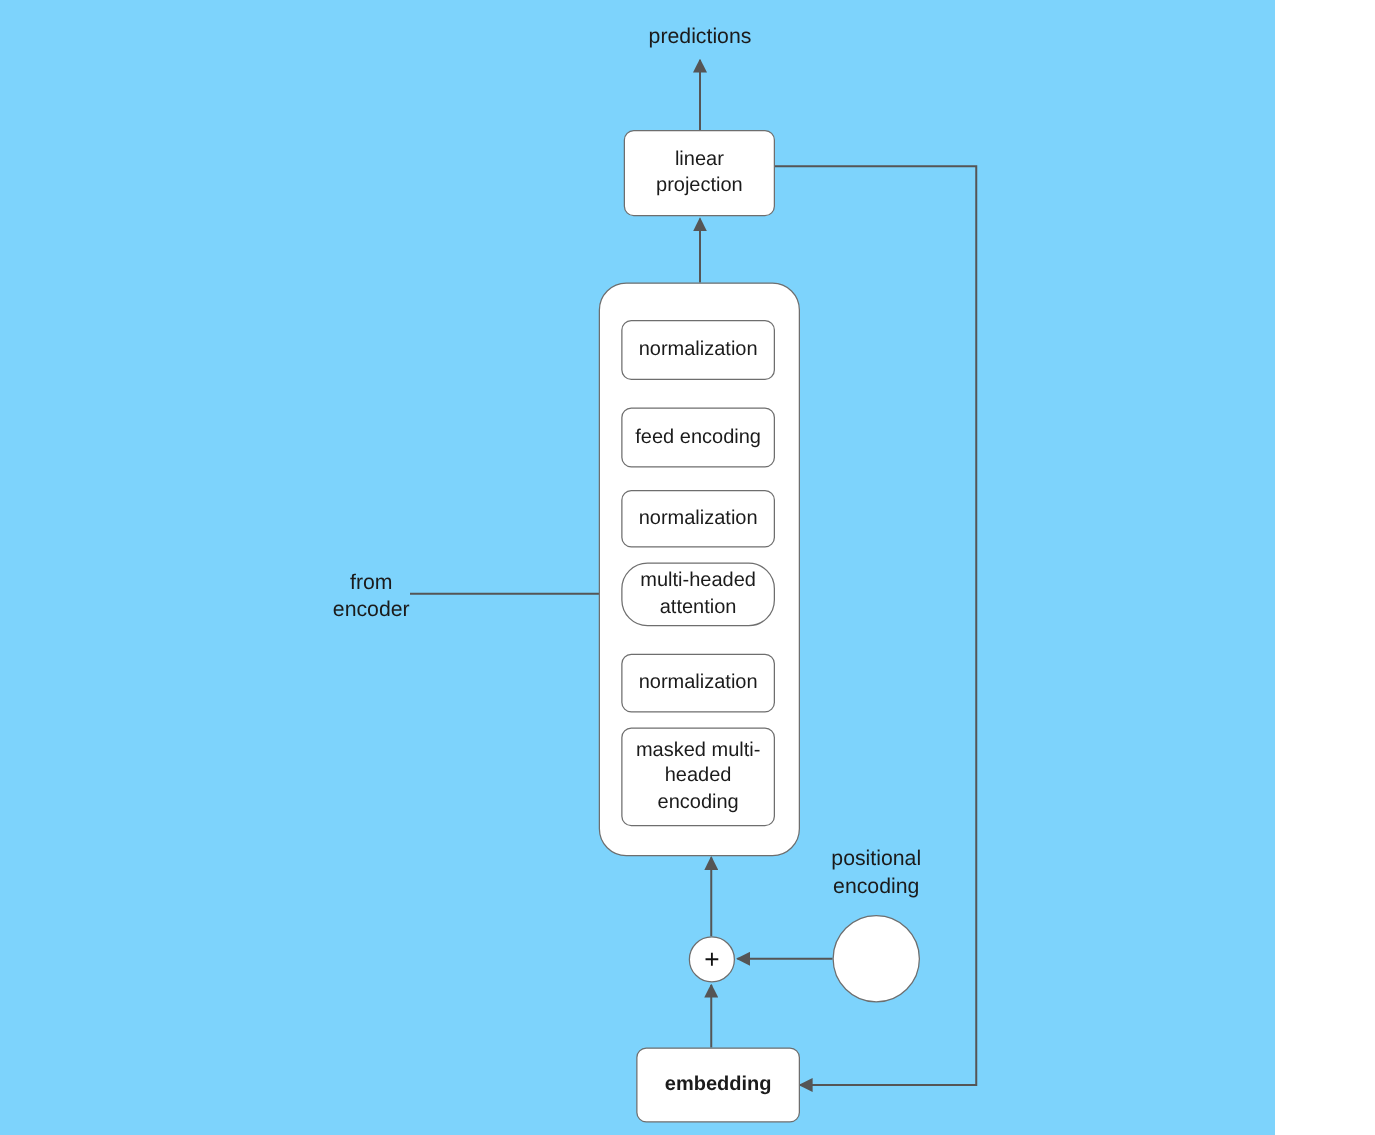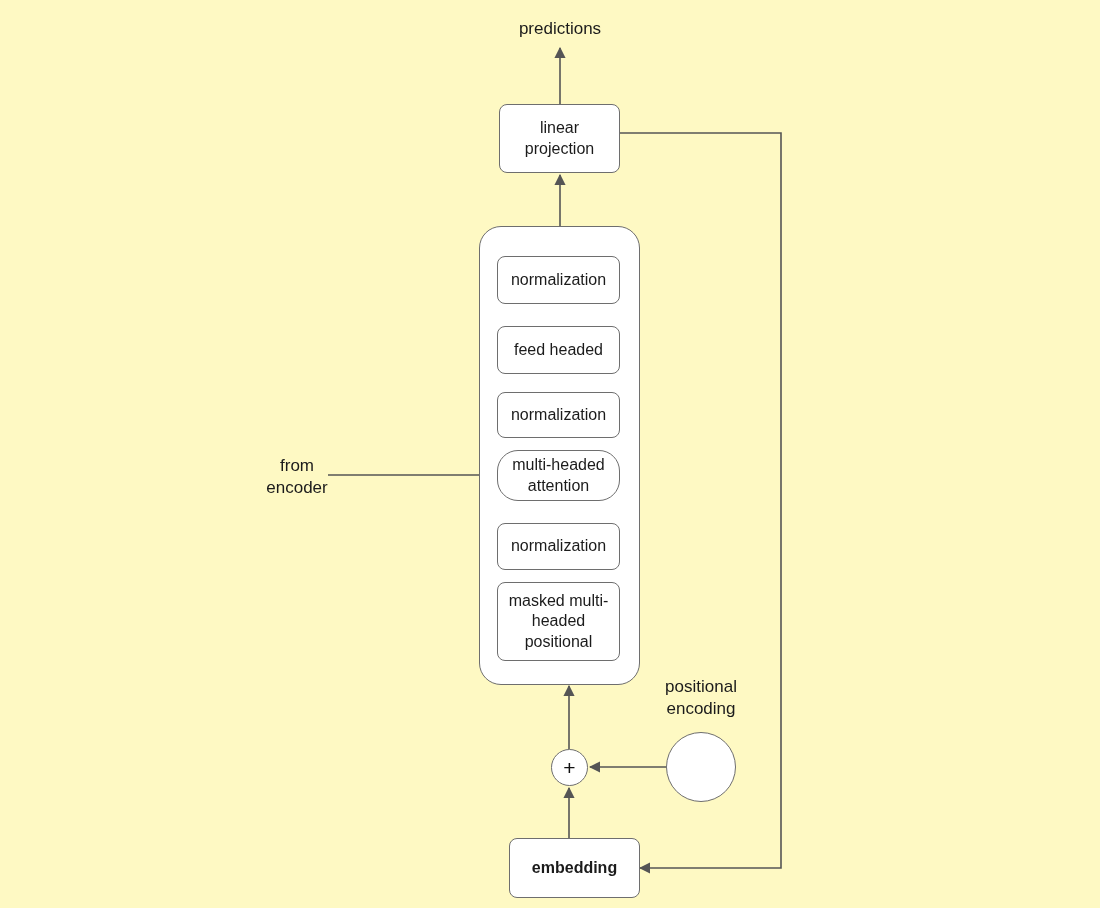--- a/index.html
+++ b/index.html
@@ -6,23 +6,23 @@
     margin: 0;
     padding: 0;
     background: #ffffff;
   }
   body {
     font-family: "Liberation Sans", sans-serif;
     -webkit-font-smoothing: antialiased;
   }
   #canvas {
     position: relative;
-    width: 1100px;
+    width: 1020px;
     height: 908px;
-    background: #fef9c3;
+    background: #7dd3fc;
     overflow: hidden;
   }
   #wires {
     position: absolute;
     left: 0;
     top: 0;
     width: 1100px;
     height: 908px;
   }
   .node {
@@ -104,32 +104,32 @@
 
   <div class="plain-label" style="left:460px; top:18px; width:200px;">predictions</div>
 
   <div class="node" style="left:499px; top:104px; width:121px; height:69px;">linear
 projection</div>
 
   <div class="group-box" style="left:479px; top:226px; width:161px; height:459px;"></div>
 
   <div class="node" style="left:497px; top:256px; width:123px; height:48px;">normalization</div>
 
-  <div class="node" style="left:497px; top:326px; width:123px; height:48px;">feed headed</div>
+  <div class="node" style="left:497px; top:326px; width:123px; height:48px;">feed encoding</div>
 
   <div class="node" style="left:497px; top:392px; width:123px; height:46px;">normalization</div>
 
   <div class="node" style="left:497px; top:450px; width:123px; height:51px;border-radius:21px;">multi-headed
 attention</div>
 
   <div class="node" style="left:497px; top:523px; width:123px; height:47px;">normalization</div>
 
   <div class="node" style="left:497px; top:582px; width:123px; height:79px;">masked multi-
 headed
-positional</div>
+encoding</div>
 
   <div class="plain-label" style="left:626px; top:676px; width:150px;">positional
 encoding</div>
 
   <div class="plain-label" style="left:222px; top:455px; width:150px;">from
 encoder</div>
 
   <div class="circle-node sum" style="left:551px; top:749px; width:37px; height:37px;">+</div>
 
   <div class="circle-node" style="left:666px; top:732px; width:70px; height:70px;"></div>

